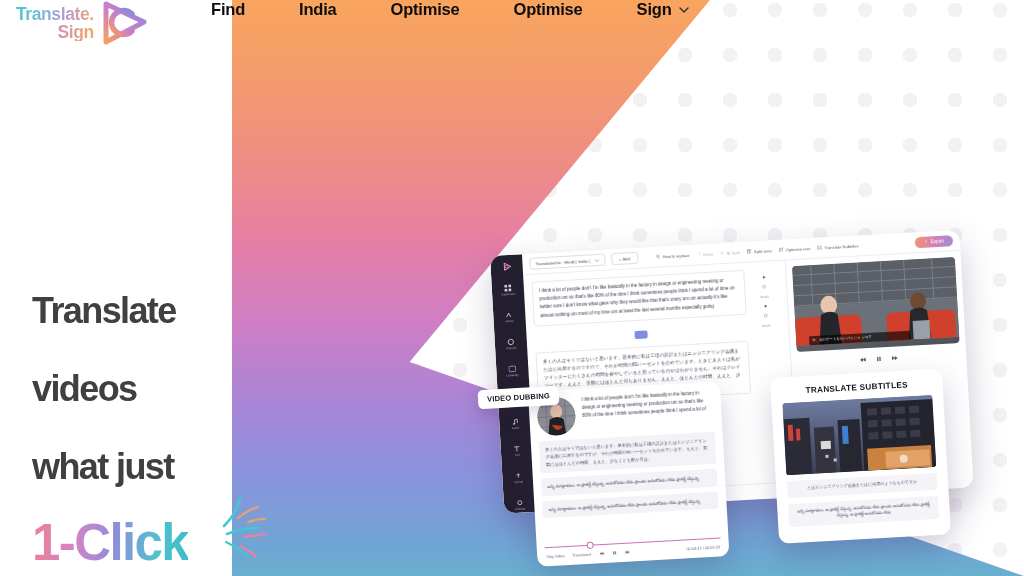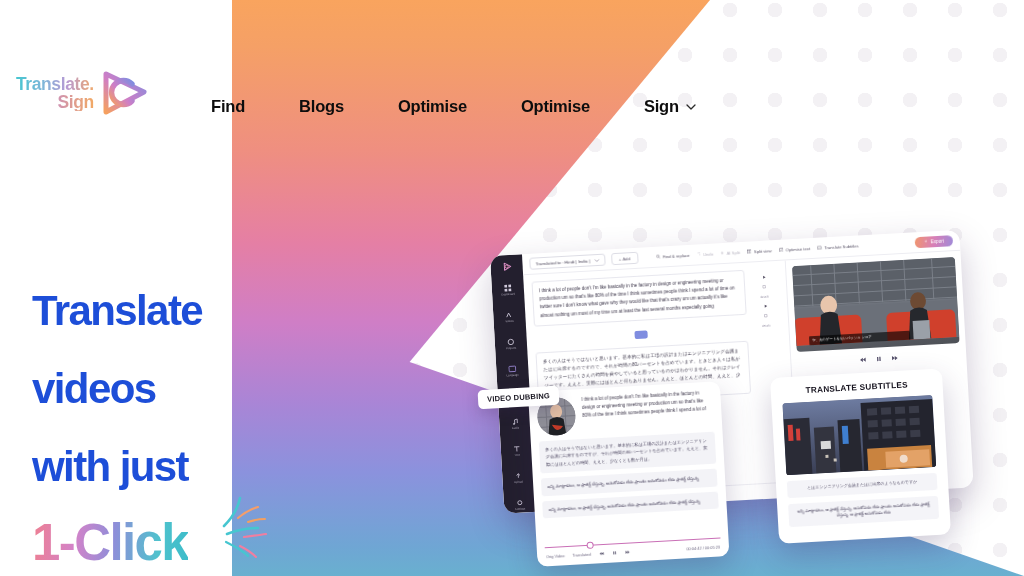--- a/index.html
+++ b/index.html
@@ -61,23 +61,22 @@
        #8b92dd 82%,
        #6fa6d4 95%,
        #69b0cf 100%);
     clip-path: polygon(232px 576px, 232px 300px, 1024px 576px);
   }
 
   
   .header {
     position: absolute; top: 0; left: 0; right: 0; height: 92px;
     z-index: 40;
-    display: flex; align-items: flex-end;
+    display: flex; align-items: flex-start;
     padding: 0 16px 0 16px;
-    margin-top: 24px;
   }
   .logo { display: flex; align-items: center; gap: 4px; width: 158px; }
   .logo-words { display: flex; flex-direction: column; line-height: 1.05; }
   .logo-l1, .logo-l2 {
     font-weight: 700; font-size: 17.5px; letter-spacing: -.4px;
     -webkit-background-clip: text; background-clip: text; color: transparent;
   }
   .logo-l1 { background-image: linear-gradient(90deg,#46c6d0 0%,#7fb6d9 35%,#b79ad4 65%,#f0a86a 100%); }
   .logo-l2 { text-align: right; background-image: linear-gradient(90deg,#9d8ad6 0%,#c98fc0 45%,#f2a964 100%); }
   .logo-mark { width: 52px; height: 46px; }
@@ -105,22 +104,22 @@
     cursor: pointer;
     background-image: linear-gradient(90deg,#f0a063 0%,#e1729f 40%,#a782d8 75%,#58c3cb 100%);
     -webkit-background-clip: text; background-clip: text; color: transparent;
   }
 
   
   .hero {
     position: absolute; left: 32px; top: 272px; z-index: 30; width: 300px;
   }
   .hero h1 {
-    font-size: 42px; font-weight: 700; line-height: 78px;
-    color: #1d4ed8; letter-spacing: -1.6px; white-space: nowrap;
+    font-size: 36px; font-weight: 700; line-height: 78px;
+    color: #404040; letter-spacing: -1.6px; white-space: nowrap;
   }
   .hero .accent {
     font-size: 51px; font-weight: 700; line-height: 74px; letter-spacing: -1.6px;
     background-image: linear-gradient(95deg,#ef7f8f 0%,#d383c9 28%,#8f8ed9 52%,#4fc2cd 80%,#3bbcc9 100%);
     -webkit-background-clip: text; background-clip: text; color: transparent;
     display: inline-block;
   }
   .accent-wrap { position: relative; display: inline-block; }
   .sparkle { position: absolute; left: 172px; top: -10px; width: 64px; height: 62px; }
 
@@ -289,42 +288,42 @@
         <path d="M8 4 L46 22 L8 42 Z" fill="none" stroke="url(#lgm)" stroke-width="5" stroke-linejoin="round"></path>
         <path d="M34 14 A12 12 0 1 0 34 31" fill="none" stroke="url(#lgm)" stroke-width="5.4" stroke-linecap="round"></path>
       </svg>
     </div>
 
     <nav class="nav">
       <a class="nav-item" href="#">
           <span>Find</span>
         </a>
       <a class="nav-item" href="#">
-          <span>Blogs</span>
+          <span>India</span>
         </a>
       <a class="nav-item" href="#">
           <span>Optimise</span>
         </a>
       <a class="nav-item" href="#">
           <span>Optimise</span>
         </a>
       <a class="nav-item" href="#">
         <span>Sign</span>
         <svg class="chev" viewBox="0 0 10 10">
           <path d="M1 3 L5 7 L9 3" fill="none" stroke="#2b2b2b" stroke-width="1.3" stroke-linecap="round" stroke-linejoin="round"></path>
         </svg>
       </a>
     </nav>
 
   </div>
 
   <div class="hero">
     <h1>Translate</h1>
     <h1>videos</h1>
-    <h1>with just</h1>
+    <h1>what just</h1>
     <div class="accent-wrap">
       <span class="accent">1-Click</span>
       <svg class="sparkle" viewBox="0 0 64 62">
         <g stroke-linecap="round" fill="none">
           <path d="M20 30 C28 22 34 12 36 2" stroke="#46c6d0" stroke-width="2.6"></path>
           <path d="M23 38 C33 34 44 32 54 32" stroke="#46c6d0" stroke-width="2.6"></path>
           <path d="M22 46 C30 50 38 54 44 60" stroke="#46c6d0" stroke-width="2.2"></path>
           <path d="M34 22 C40 17 47 13 54 11" stroke="#f59e6a" stroke-width="2.2"></path>
           <path d="M40 41 C48 40 56 39 62 38" stroke="#f07ea0" stroke-width="2.2"></path>
           <path d="M36 50 C42 53 48 57 52 61" stroke="#f07ea0" stroke-width="2"></path>

